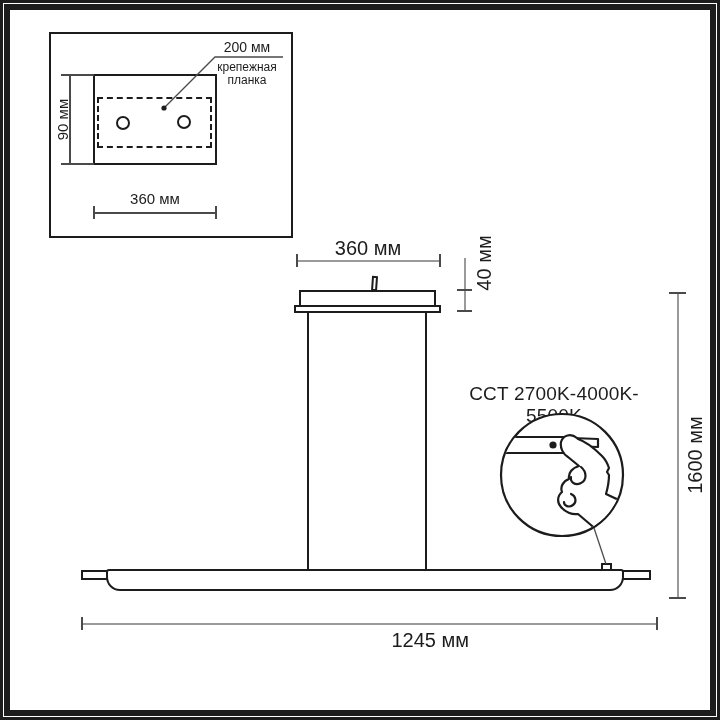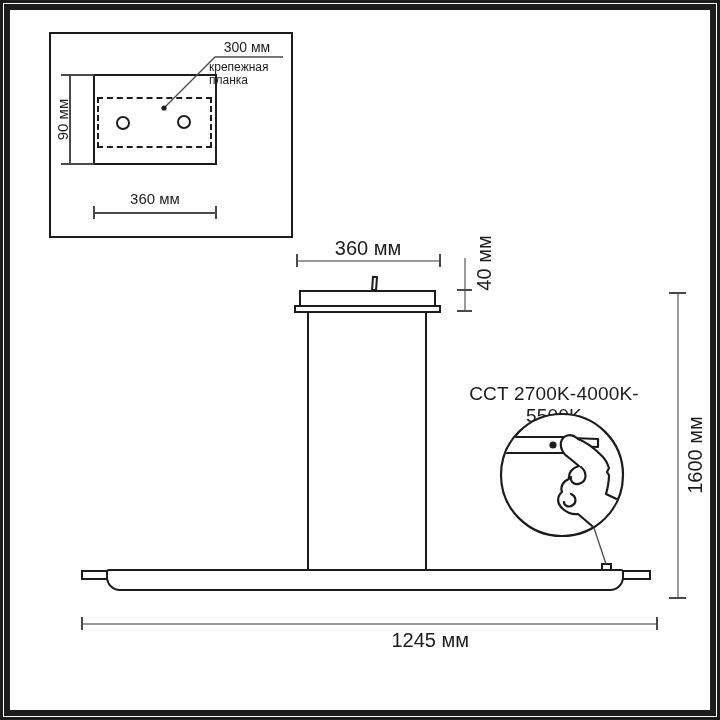--- a/index.html
+++ b/index.html
@@ -17,21 +17,21 @@
   .frame-inner{inset:4px;border:6px solid var(--line);}
   
   .inset{left:49px;top:32px;width:244px;height:206px;border:2px solid var(--line);}
   .inset .canopy-top{left:42px;top:40px;width:124px;height:91px;border:2px solid var(--line);}
   .inset .plate-dashed{left:46px;top:63px;width:115px;height:51px;border:2px dashed var(--line);}
   .hole{width:14px;height:14px;border:2px solid var(--line);border-radius:50%;background:var(--bg);}
   .hole1{left:65px;top:82px;}
   .hole2{left:126px;top:81px;}
   .inset-svg{left:0;top:0;width:240px;height:202px;}
   .t300{left:158px;top:5px;width:76px;text-align:center;font-size:14px;}
-  .caption{left:158px;top:27px;width:76px;text-align:left;font-size:12px;line-height:1.08;}
+  .caption{left:158px;top:27px;width:76px;text-align:center;font-size:12px;line-height:1.08;}
   .dimv-inset{left:18px;top:40px;width:1.5px;height:91px;background:var(--tick);}
   .dimv-inset-t1{left:10px;top:40px;width:33px;height:1.5px;background:var(--tick);}
   .dimv-inset-t2{left:10px;top:129px;width:33px;height:1.5px;background:var(--tick);}
   .t90{left:-20px;top:77px;width:62px;height:17px;text-align:center;font-size:15px;
        transform:rotate(-90deg);}
   .dimh-inset{left:42px;top:178px;width:124px;height:1.5px;background:var(--tick);}
   .dimh-inset-t1{left:42px;top:172px;width:1.5px;height:13px;background:var(--tick);}
   .dimh-inset-t2{left:164px;top:172px;width:1.5px;height:13px;background:var(--tick);}
   .t360i{left:54px;top:156px;width:100px;text-align:center;font-size:15px;}
   
@@ -83,21 +83,21 @@
 
 <div class="abs inset">
   <div class="abs canopy-top"></div>
   <div class="abs plate-dashed"></div>
   <div class="abs hole hole1"></div>
   <div class="abs hole hole2"></div>
   <svg class="abs inset-svg" viewBox="0 0 240 202">
     <polyline points="113,74 164,23 232,23" fill="none" stroke="#4a4a4a" stroke-width="1.3"></polyline>
     <circle cx="113" cy="74" r="2.6" fill="#1c1c1c"></circle>
   </svg>
-  <div class="abs t300">300 мм</div>
+  <div class="abs t300">200 мм</div>
   <div class="abs caption">
     <div>крепежная</div>
     <div>планка</div>
   </div>
   <div class="abs dimv-inset"></div>
   <div class="abs dimv-inset-t1"></div>
   <div class="abs dimv-inset-t2"></div>
   <div class="abs t90">90 мм</div>
   <div class="abs dimh-inset"></div>
   <div class="abs dimh-inset-t1"></div>

